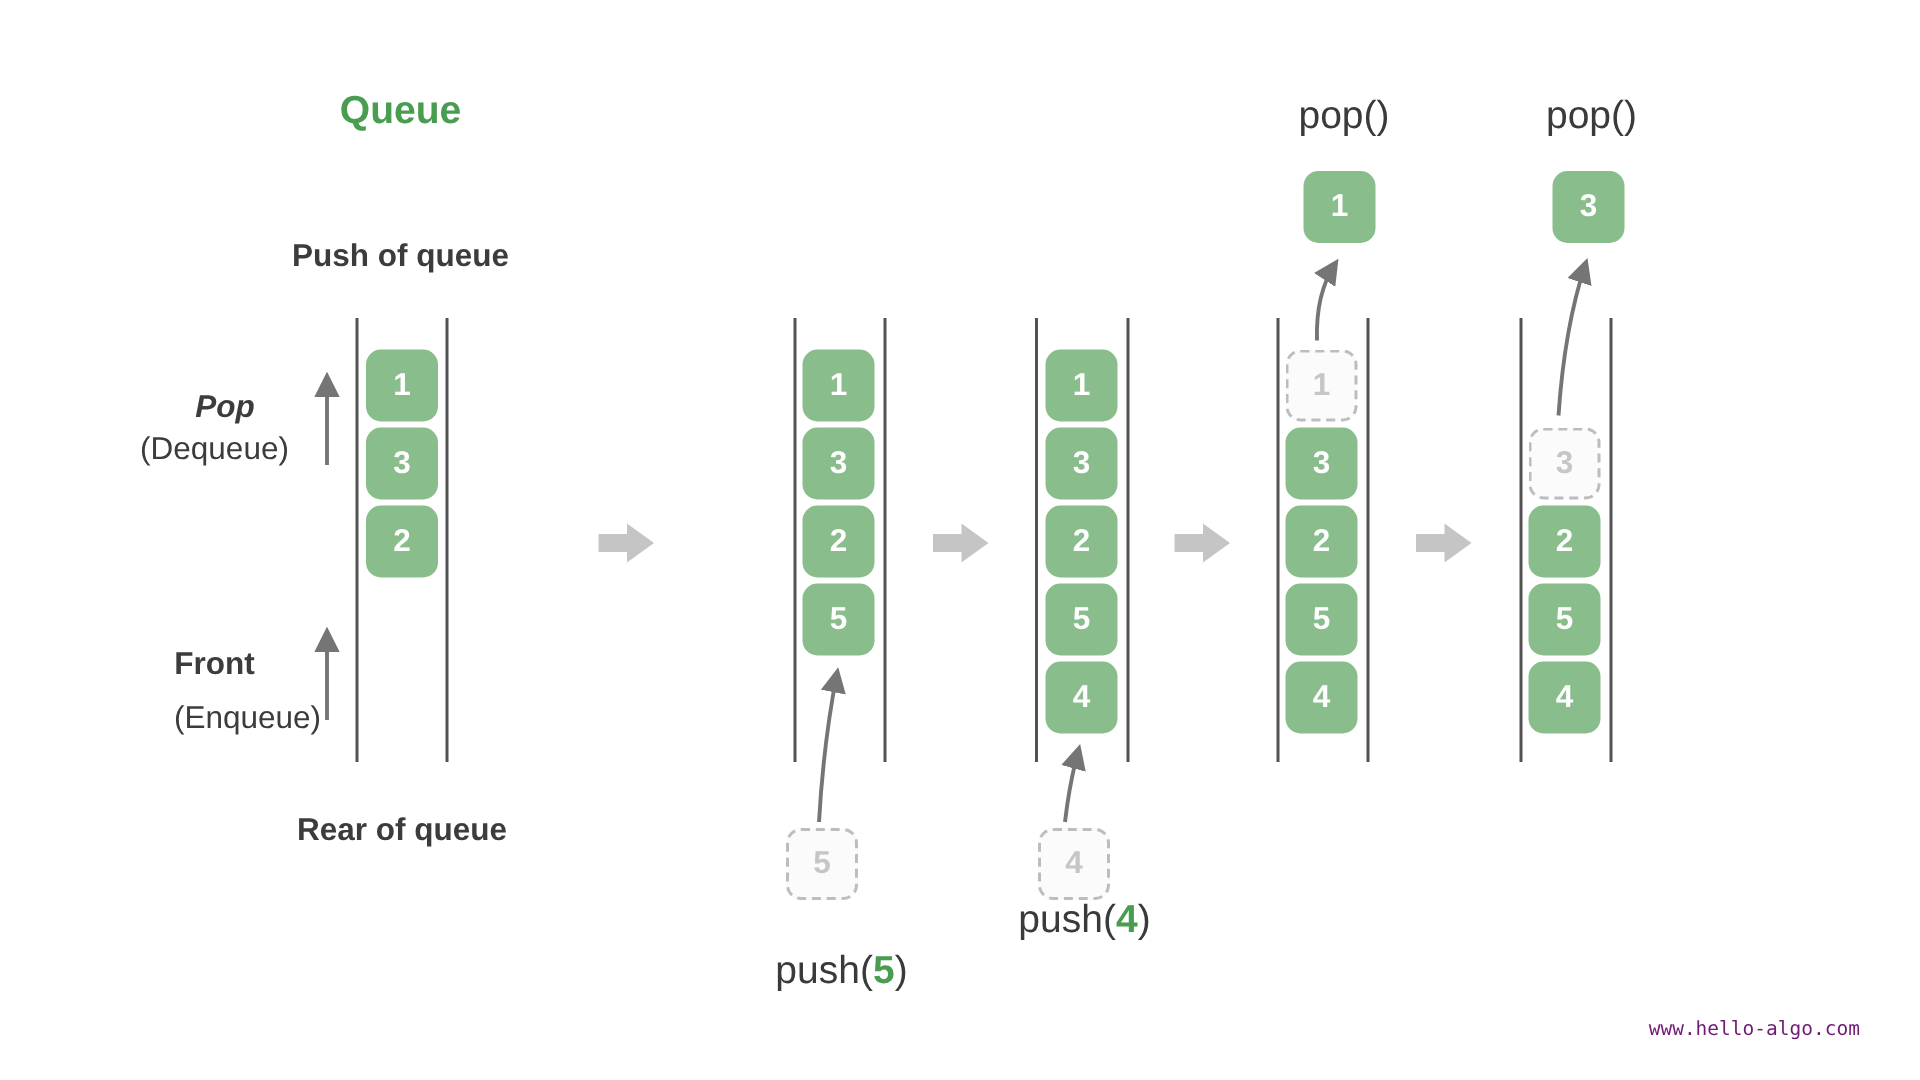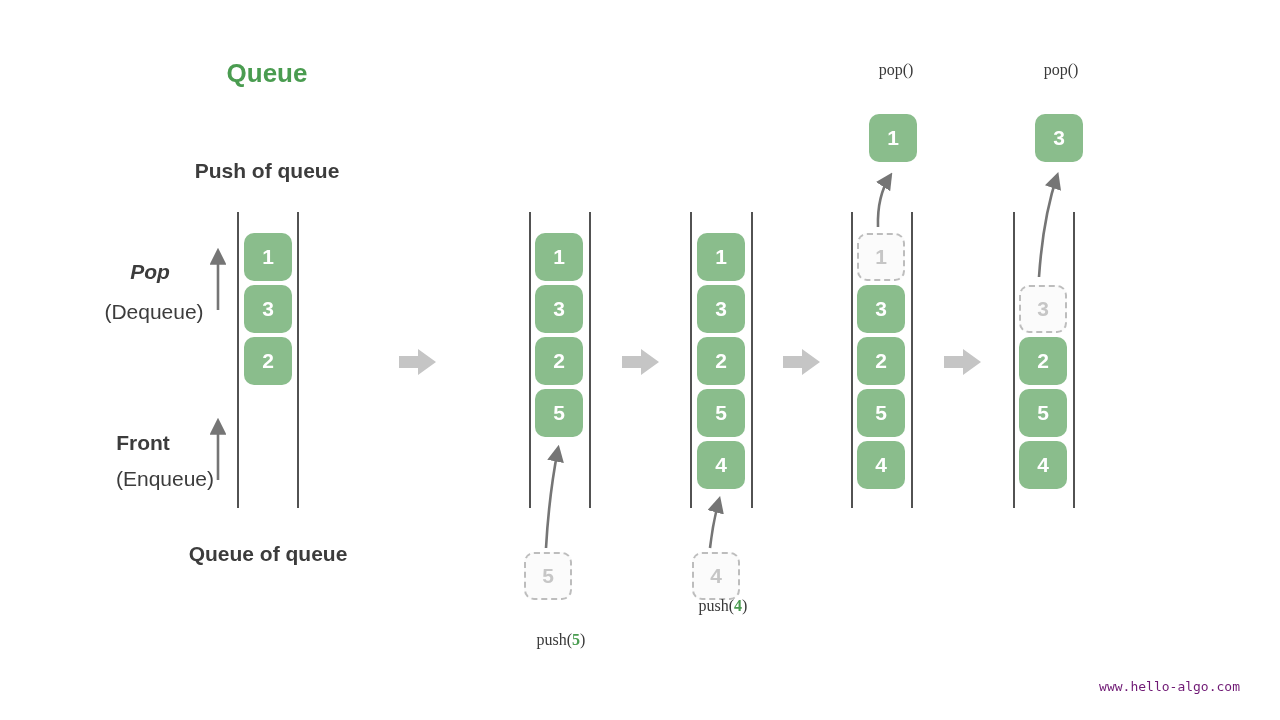--- a/index.html
+++ b/index.html
@@ -30,23 +30,23 @@
     white-space: nowrap;
   }
   .side-label-reg {
     color: #3c3c3c;
     font-size: 21px;
     font-weight: 400;
     transform: translateX(-50%);
     white-space: nowrap;
   }
   .mono-label {
-    font-family: Liberation Serif, serif;
+    font-family: Liberation Sans, sans-serif;
     color: #3a3a3a;
-    font-size: 16px;
+    font-size: 26px;
     transform: translateX(-50%);
     white-space: nowrap;
   }
   .mono-label .arg {
     color: #4a9c50;
     font-weight: 700;
   }
   .watermark {
     font-family: "DejaVu Sans Mono", monospace;
     color: #701a75;
@@ -100,26 +100,26 @@
 </head>
 <body>
 
 <div class="canvas">
 
   <div class="abs title" style="left:267px; top:58px;">Queue</div>
 
   <div class="abs side-label-bold" style="left:267px; top:159px;">Push of queue</div>
 
   <div class="abs side-label-bold" style="left:150px; top:260px;font-style:italic;">Pop</div>
-  <div class="abs side-label-reg" style="left:143px; top:300px;margin-left:11px;">(Dequeue)</div>
+  <div class="abs side-label-reg" style="left:143px; top:288px;">(Dequeue)</div>
 
   <div class="abs side-label-bold" style="left:143px; top:431px;">Front</div>
   <div class="abs side-label-reg" style="left:142px; top:467px;margin-left:23px;">(Enqueue)</div>
 
-  <div class="abs side-label-bold" style="left:268px; top:542px;">Queue of queue</div>
+  <div class="abs side-label-bold" style="left:268px; top:542px;">Rear of queue</div>
 
   <div class="abs mono-label" style="left:896px; top:61px;">pop()</div>
   <div class="abs mono-label" style="left:1061px; top:61px;">pop()</div>
 
   <div>
     <div class="wall" style="left:237px;"></div>
     <div class="wall" style="left:297px;"></div>
     <div class="cell" style="left:244px; top:233px;">1</div>
     <div class="cell" style="left:244px; top:285px;">3</div>
     <div class="cell" style="left:244px; top:337px;">2</div>

